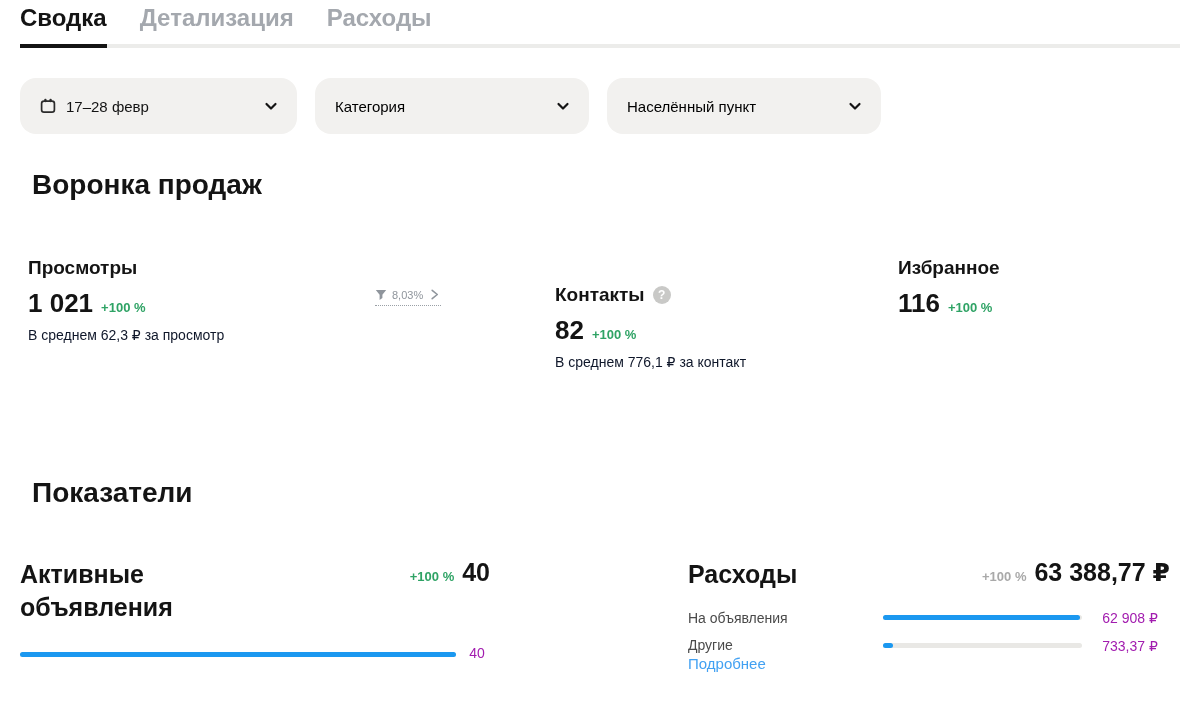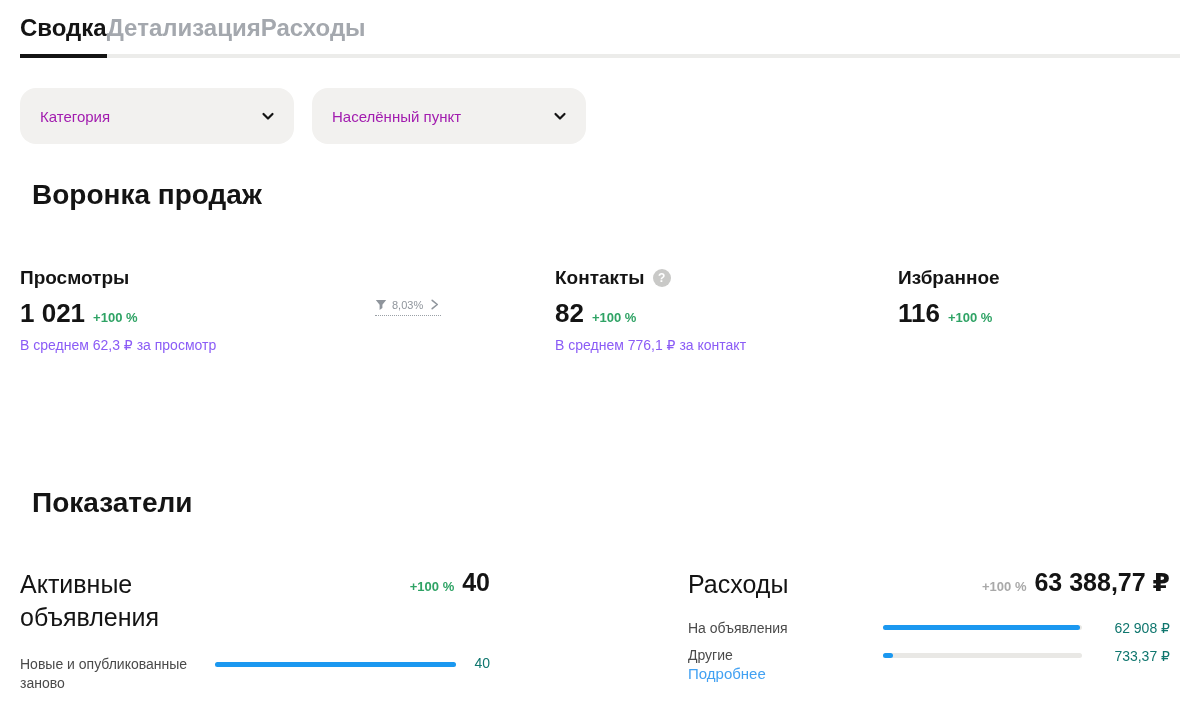--- a/index.html
+++ b/index.html
@@ -4,91 +4,107 @@
 <style>
   html,body{margin:0;padding:0;}
   body{
     width:1200px;height:715px;overflow:hidden;background:#ffffff;
     font-family:"Liberation Sans","DejaVu Sans",sans-serif;color:#141414;
     -webkit-font-smoothing:antialiased;
   }
   .page{padding:0 20px;box-sizing:border-box;}
 
   
-  .tabs{display:flex;padding-top:14px;border-bottom:4px solid #ececea;}
+  .tabs{display:flex;gap:33px;padding-top:4px;border-bottom:4px solid #ececea;}
   .tab{font-size:24px;font-weight:bold;color:#a4a8ae;padding-bottom:12px;cursor:pointer;white-space:nowrap;}
   .tab.active{color:#141414;border-bottom:4px solid #141414;margin-bottom:-4px;}
 
   
   .filters{display:flex;gap:18px;margin-top:30px;}
   .pill{height:56px;background:#f2f1ef;border-radius:16px;display:flex;align-items:center;
         padding:0 18px 0 20px;box-sizing:border-box;font-size:15px;cursor:pointer;}
   .pill-date{width:277px;}
   .pill-mid{width:274px;}
   .pill-value{color:#141414;margin-left:10px;}
-  .pill-placeholder{color:#a21caf;text-align:right;}
+  .pill-placeholder{color:#000000;text-align:right;}
   .pill .spacer{flex:1;}
   .icon{display:inline-flex;align-items:center;justify-content:center;}
 
   
   .section-title{font-size:28px;font-weight:bold;line-height:34px;margin:34px 12px 0;}
 
   
   .funnel-row{position:relative;height:185px;margin-top:55px;}
   .stat{position:absolute;top:0;}
-  .stat-views{left:0;}
-  .stat-contacts{left:535px;}
+  .stat-views{left:8px;}
+  .stat-contacts{left:535px;margin-top:27px;}
   .stat-favorites{left:878px;}
   .stat-label{font-size:19px;font-weight:bold;display:flex;align-items:center;gap:8px;}
   .stat-value-row{margin-top:9px;display:flex;align-items:baseline;gap:8px;}
   .stat-value{font-size:26px;font-weight:bold;}
   .delta{font-size:13px;font-weight:bold;color:var(--green,#2fa365);white-space:nowrap;}
   .delta.gray{color:var(--gray_delta,#a9a9a9);}
-  .stat-sub{margin-top:8px;font-size:14px;color:#8b5cf6;}
+  .stat-sub{margin-top:8px;font-size:14px;color:#0f172a;}
   .help{width:18px;height:18px;border-radius:50%;background:#c9c9c7;color:#ffffff;
         font-size:12px;font-weight:bold;display:inline-flex;align-items:center;
         justify-content:center;cursor:pointer;}
   .conv{position:absolute;left:355px;top:31px;display:flex;align-items:center;gap:5px;
         font-size:11px;color:#8f959c;border-bottom:1.5px dotted #9aa0a6;
         padding-bottom:4px;cursor:pointer;}
 
   
   .cards{position:relative;margin-top:48px;height:185px;}
   .card{position:absolute;top:0;}
   .card-left{left:0;width:470px;}
   .card-right{left:668px;width:482px;}
   .card-head{display:flex;justify-content:space-between;align-items:flex-start;}
-  .card-title{font-size:25px;font-weight:normal;line-height:1.3;max-width:250px;}
+  .card-title{font-size:25px;font-weight:bold;line-height:1.3;max-width:250px;}
   .card-val{display:flex;align-items:baseline;gap:8px;white-space:nowrap;}
   .card-val .big{font-size:25px;font-weight:bold;}
   .bar-row{display:flex;font-size:14px;color:#4a4a4a;}
   .bar-row .lbl{width:195px;line-height:1.35;flex-shrink:0;}
   .bar-track{flex:1;height:5px;border-radius:3px;background:var(--track,#e9e8e5);position:relative;}
   .bar-fill{position:absolute;left:0;top:0;height:100%;border-radius:3px;background:var(--blue,#1b98f0);}
-  .bar-val{text-align:right;margin-left:8px;color:#0f766e;white-space:nowrap;}
+  .bar-val{text-align:center;margin-left:8px;color:#a21caf;white-space:nowrap;}
   .card-left .bar-row{margin-top:22px;align-items:flex-start;}
   .card-left .bar-track{margin-top:7px;}
   .card-left .bar-val{width:26px;}
   .card-right .card-head{margin-bottom:18px;}
   .card-right .bar-row{margin-top:9px;align-items:center;}
   .card-right .bar-val{width:80px;}
   .more-link{font-size:15px;color:var(--link_blue,#42a1f2);cursor:pointer;display:inline-block;}
 </style>
 </head>
 <body>
 
 <div class="page">
 
   <div class="tabs">
     <div class="tab active">Сводка</div>
     <div class="tab">Детализация</div>
     <div class="tab">Расходы</div>
   </div>
 
   <div class="filters">
+    <div class="pill pill-date">
+      <span class="icon">
+        <svg width="16" height="16" viewBox="0 0 16 16">
+            <rect x="1.6" y="3.2" width="12.8" height="11" rx="2.4" fill="none" stroke="#2b2b2b" stroke-width="1.7"></rect>
+            <rect x="4.2" y="0.8" width="2.4" height="3.4" rx="1.1" fill="#2b2b2b"></rect>
+            <rect x="9.4" y="0.8" width="2.4" height="3.4" rx="1.1" fill="#2b2b2b"></rect>
+          </svg>
+      </span>
+      <span class="pill-value">17–28 февр</span>
+      <span class="spacer"></span>
+      <span class="icon">
+        <svg width="16" height="16" viewBox="0 0 16 16">
+            <path d="M3.5 6l4.5 4.5L12.5 6" stroke="#141414" stroke-width="2.2" fill="none" stroke-linecap="round" stroke-linejoin="round"></path>
+          </svg>
+      </span>
+    </div>
     <div class="pill pill-mid">
       <span class="pill-placeholder">Категория</span>
       <span class="spacer"></span>
       <span class="icon">
         <svg width="16" height="16" viewBox="0 0 16 16">
             <path d="M3.5 6l4.5 4.5L12.5 6" stroke="#141414" stroke-width="2.2" fill="none" stroke-linecap="round" stroke-linejoin="round"></path>
           </svg>
       </span>
     </div>
     <div class="pill pill-mid">
@@ -157,21 +173,20 @@
 
     <div class="card card-left">
       <div class="card-head">
         <div class="card-title">Активные объявления</div>
         <div class="card-val">
           <span class="delta">+100 %</span>
           <span class="big">40</span>
         </div>
       </div>
       <div class="bar-row">
-        <div class="lbl">Новые и опубликованные заново</div>
         <div class="bar-track">
           <div class="bar-fill" style="width: 100%;"></div>
         </div>
         <div class="bar-val">40</div>
       </div>
     </div>
 
     <div class="card card-right">
       <div class="card-head">
         <div class="card-title">Расходы</div>

